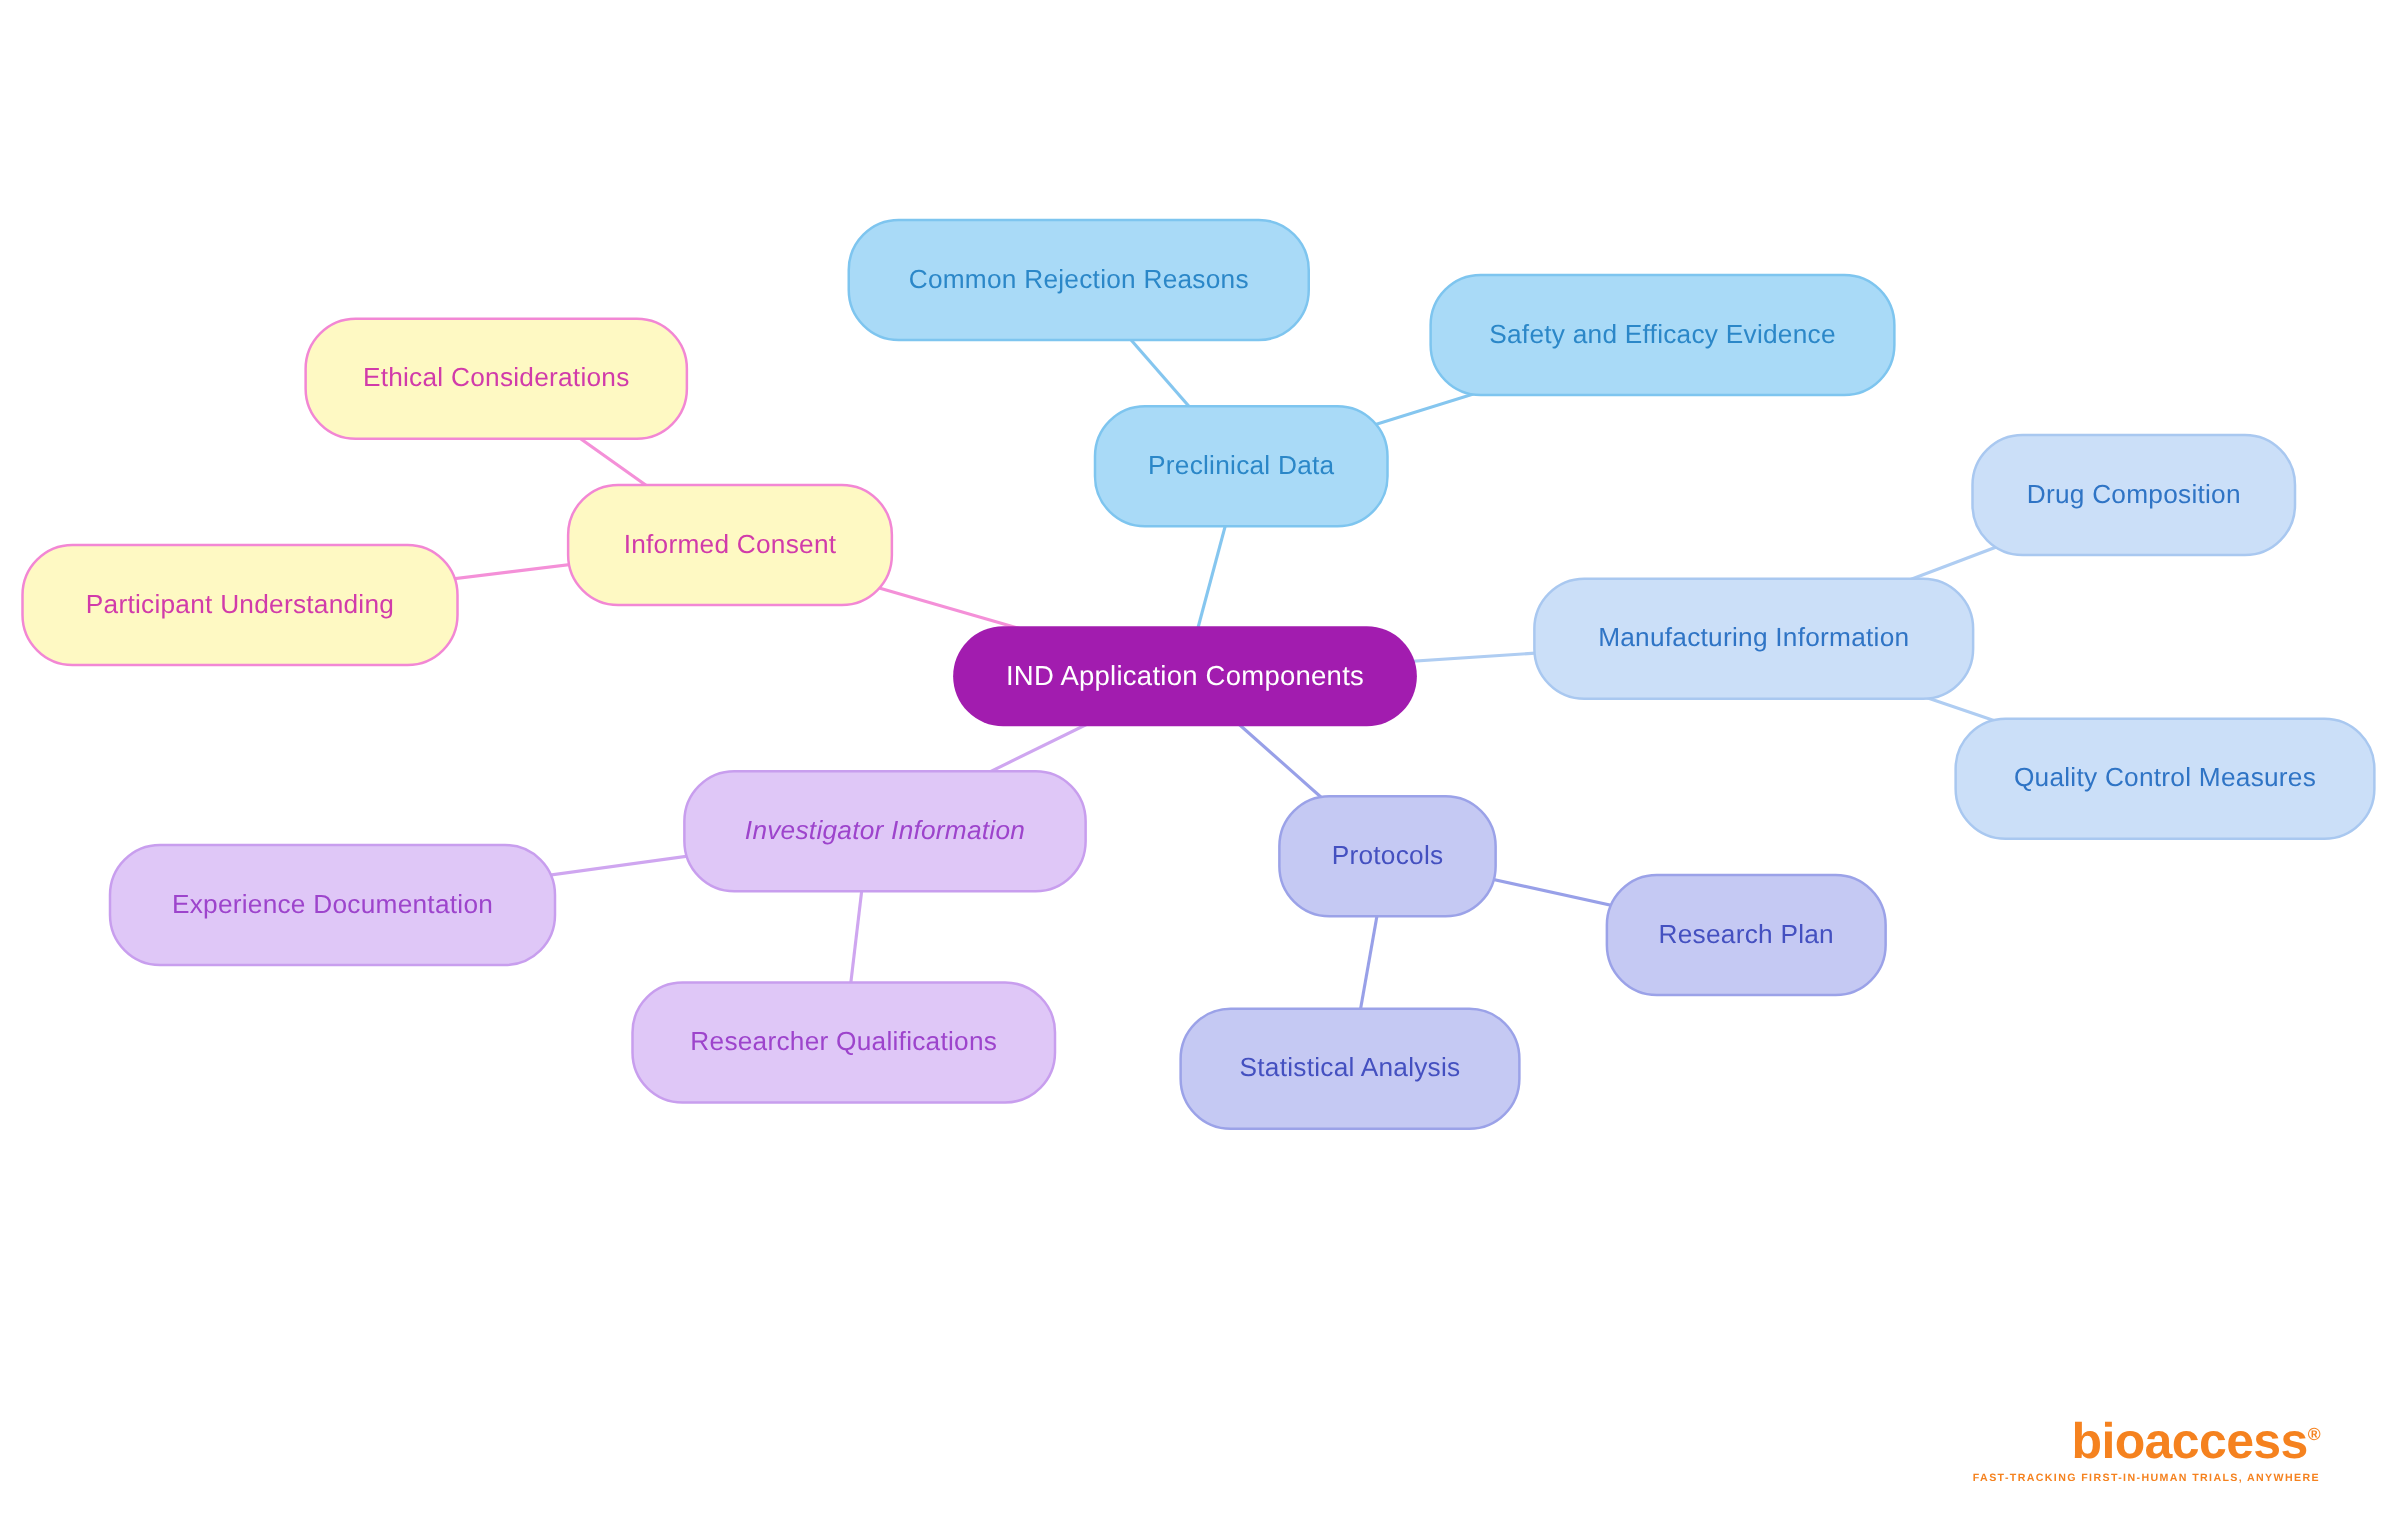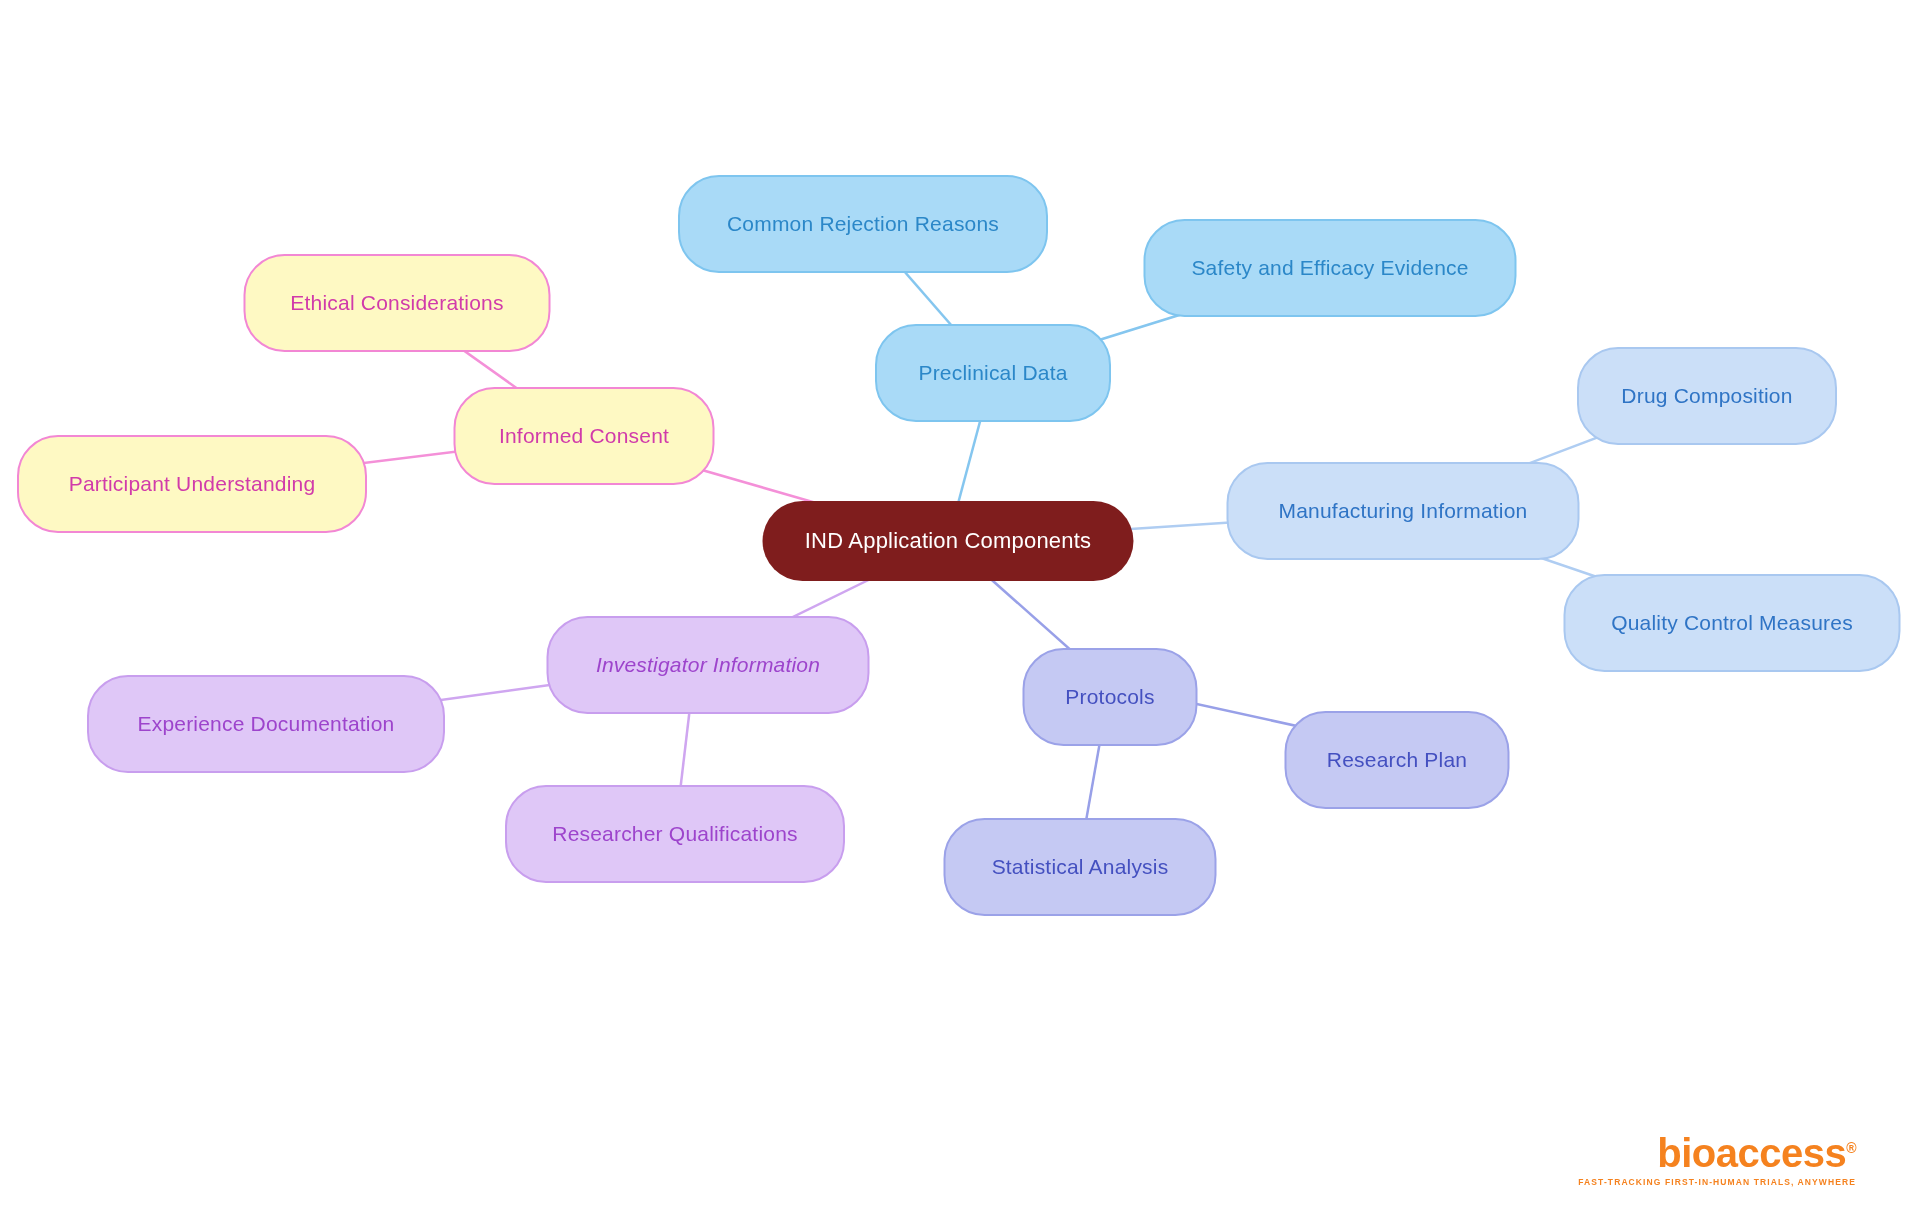--- a/index.html
+++ b/index.html
@@ -26,31 +26,31 @@
     justify-content: center;
     border-radius: 41px;
     font-size: 21px;
     white-space: nowrap;
     box-sizing: border-box;
     border: 2px solid transparent;
     z-index: 2;
     letter-spacing: 0.2px;
   }
   .center-node {
-    background: #7f1d1d;
+    background: #a21caf;
     color: #ffffff;
     height: 80px;
     border-radius: 40px;
     font-size: 22px;
     border: none;
     z-index: 3;
   }
   .c-preclinical   { background: #A9DAF7; border-color: #7EC5EF; color: #2B87C8; }
   .c-manufacturing { background: #CBDFF8; border-color: #A9C8F0; color: #2F74C5; }
-  .c-protocols     { background: #C5C9F3; border-color: #9BA2E8; color: #4450C0; margin-top: 12px; }
+  .c-protocols     { background: #C5C9F3; border-color: #9BA2E8; color: #4450C0; }
   .c-investigator  { background: #DFC7F7; border-color: #C89EEE; color: #9D44CC; }
   .c-consent       { background: #fef9c3; border-color: #F287D4; color: #D13BAA; }
   .logo {
     position: absolute;
     right: 64px;
     bottom: 28px;
     text-align: right;
     color: #F5821F;
     z-index: 2;
   }

